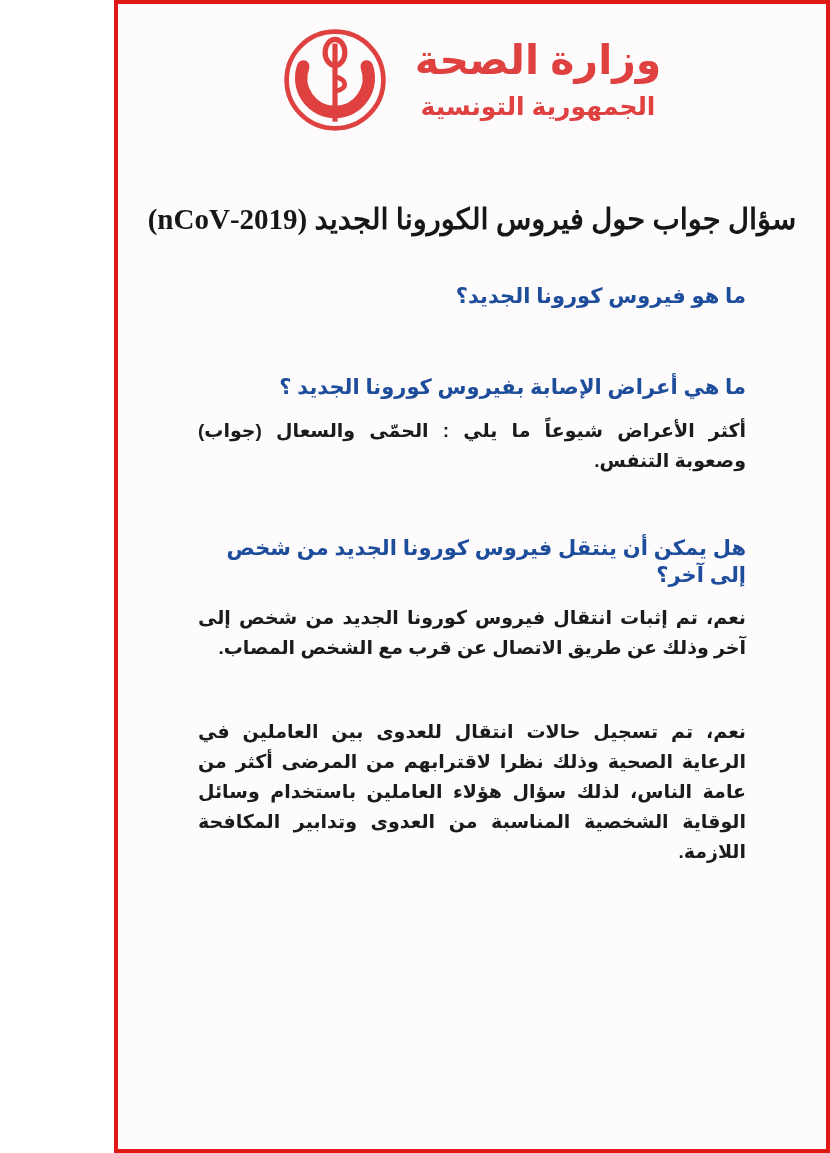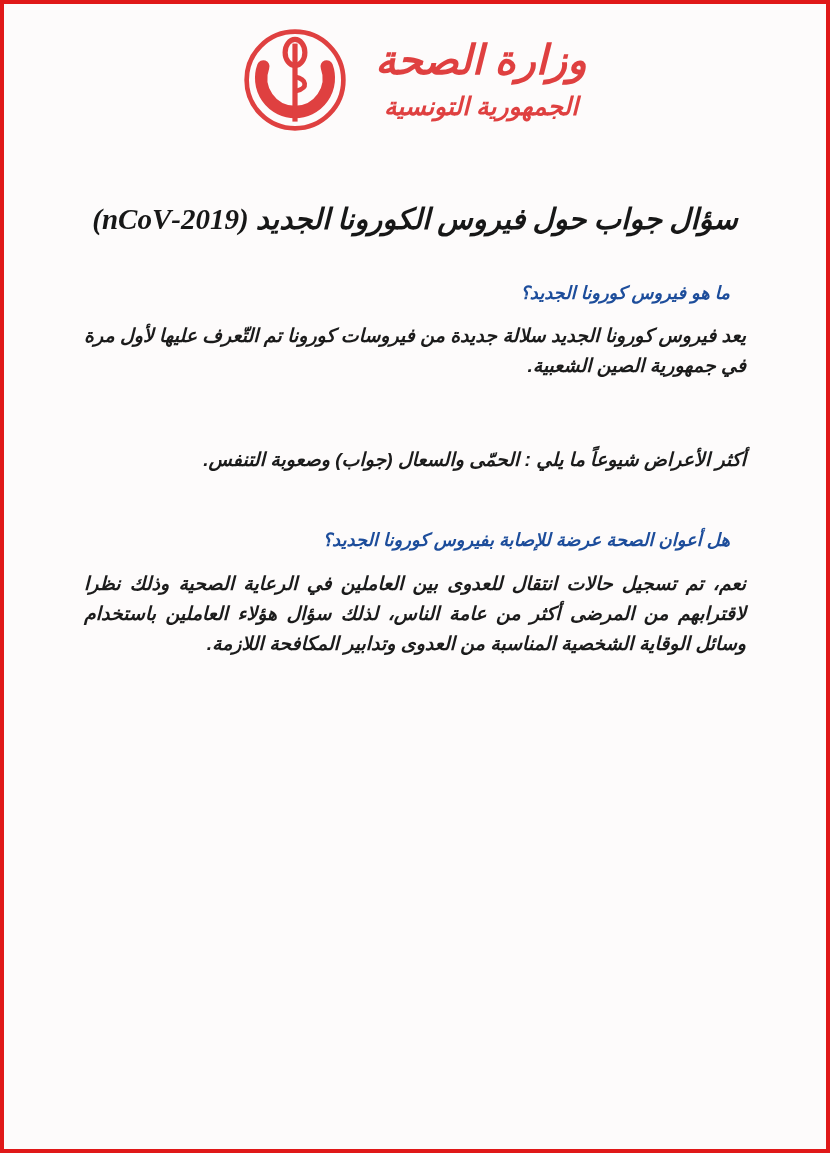--- a/index.html
+++ b/index.html
@@ -1,25 +1,24 @@
 <!DOCTYPE html>
 <html lang="ar" dir="rtl" style="--red-border: #e01818; --red-logo: #df4040; --blue: #1d4d9b; --paper: #fdfbfb;"><head>
 <meta charset="utf-8">
 <style>
   html,body { margin:0; padding:0; background:#ffffff; }
   .page {
     position:relative;
-    width:830px; height:1153px;
+    width:716px; height:1153px;
     box-sizing:border-box;
     border:4px solid var(--red-border, #e01818);
     background:var(--paper, #fdfbfb);
     direction:rtl;
     font-family:"Liberation Sans","DejaVu Sans",sans-serif;
     overflow:hidden;
-    font-style:italic;
   }
   .logo-row {
     display:flex;
     justify-content:center;
     align-items:center;
     gap:28px;
     margin-top:24px;
   }
   .emblem { width:104px; height:104px; flex:0 0 auto; }
   .logo-text { display:flex; flex-direction:column; align-items:center; }
@@ -43,22 +42,22 @@
     color:#171717;
   }
   .content { padding:0 80px; }
   .qa { margin:0; }
   .qa.s0 { margin-top:46px; }
   .qa.s1 { margin-top:64px; }
   .qa.s2 { margin-top:58px; }
   .qa.s3 { margin-top:54px; }
   .qa.s4 { margin-top:52px; }
   .question {
-    margin:16px;
-    font-size:18px;
+    margin:0;
+    font-size:21px;
     font-weight:bold;
     color:var(--blue, #1d4d9b);
     text-align:right;
     line-height:1.3;
   }
   .answer {
     margin:15px 0 0 0;
     font-size:19px;
     font-weight:bold;
     color:#1b1b1b;
@@ -88,30 +87,33 @@
       </svg>
     </span>
   </header>
 
   <h1 class="doc-title">سؤال جواب حول فيروس الكورونا الجديد (2019-nCoV)</h1>
 
   <main class="content">
 
     <section class="qa s0">
       <h2 class="question">ما هو فيروس كورونا الجديد؟</h2>
-      <p class="answer">يعد فيروس كورونا الجديد سلالة جديدة من فيروسات كورونا تم التّعرف عليها لأول مرة في جمهورية الصين الشعبية.</p>
     </section>
 
     <section class="qa s1">
+      <h2 class="question">ما هي أعراض الإصابة بفيروس كورونا الجديد ؟</h2>
       <p class="answer">أكثر الأعراض شيوعاً ما يلي : الحمّى والسعال (جواب) وصعوبة التنفس.</p>
     </section>
 
+    <section class="qa s2">
+      <h2 class="question">هل يمكن أن ينتقل فيروس كورونا الجديد من شخص إلى آخر؟</h2>
+      <p class="answer">نعم، تم إثبات انتقال فيروس كورونا الجديد من شخص إلى آخر وذلك عن طريق الاتصال عن قرب مع الشخص المصاب.</p>
+    </section>
 
     <section class="qa s3">
-      <h2 class="question">هل أعوان الصحة عرضة للإصابة بفيروس كورونا الجديد؟</h2>
       <p class="answer">نعم، تم تسجيل حالات انتقال للعدوى بين العاملين في الرعاية الصحية وذلك نظرا لاقترابهم من المرضى أكثر من عامة الناس، لذلك سؤال هؤلاء العاملين باستخدام وسائل الوقاية الشخصية المناسبة من العدوى وتدابير المكافحة اللازمة.</p>
     </section>
 
     <section class="qa s4">
     </section>
 
   </main>
 </div>
 
 </body></html>

